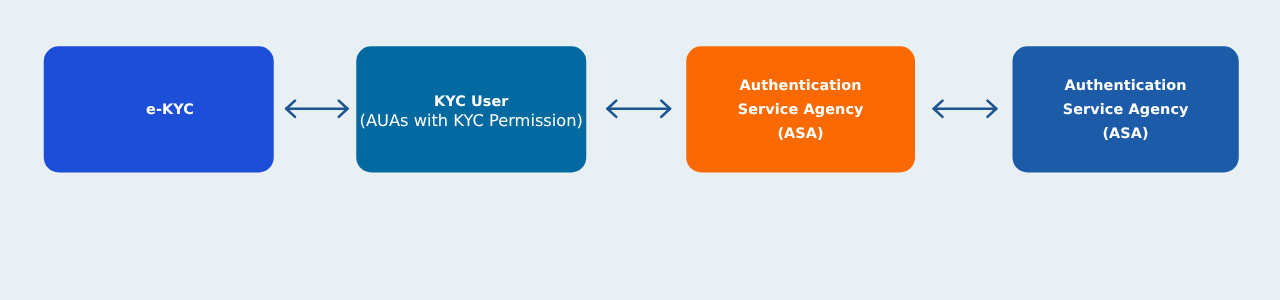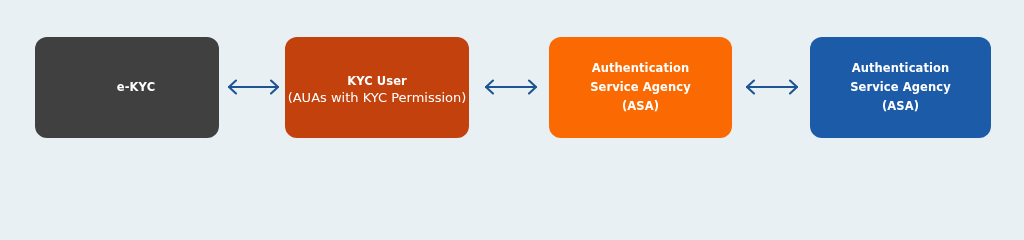--- a/index.html
+++ b/index.html
@@ -77,35 +77,35 @@
   #arrow-2 { left: 480px; width: 62px; }
   #arrow-3 { left: 740px; width: 64px; }
 
   .arrow svg { display: block; }
 </style>
 </head>
 <body style="background-color: rgb(233, 240, 243);">
 
 <div id="diagram" style="background-color: rgb(233, 240, 243);">
 
-  <div class="node" id="node-ekyc" style="background-color: #404040; padding-left: 26px;">
+  <div class="node" id="node-ekyc" style="background-color: #1d4ed8; padding-left: 26px;">
     <span class="node-line">e-KYC</span>
   </div>
 
   <div class="arrow" id="arrow-1">
     <svg width="57" height="20" viewBox="0 0 57 20" aria-hidden="true">
       <g stroke="#1d5592" stroke-width="2.1" fill="none" stroke-linecap="round" stroke-linejoin="round">
         <line x1="4" y1="10" x2="53" y2="10"></line>
         <polyline points="11,3.5 4,10 11,16.5"></polyline>
         <polyline points="46,3.5 53,10 46,16.5"></polyline>
       </g>
     </svg>
   </div>
 
-  <div class="node" id="node-kua" style="background-color: #c2410c;">
+  <div class="node" id="node-kua" style="background-color: #0369a1;">
     <span class="node-line">KYC User</span>
     <span class="node-sub">(AUAs with KYC Permission)</span>
   </div>
 
   <div class="arrow" id="arrow-2">
     <svg width="58" height="20" viewBox="0 0 58 20" aria-hidden="true">
       <g stroke="#1d5592" stroke-width="2.1" fill="none" stroke-linecap="round" stroke-linejoin="round">
         <line x1="4" y1="10" x2="54" y2="10"></line>
         <polyline points="11,3.5 4,10 11,16.5"></polyline>
         <polyline points="47,3.5 54,10 47,16.5"></polyline>

